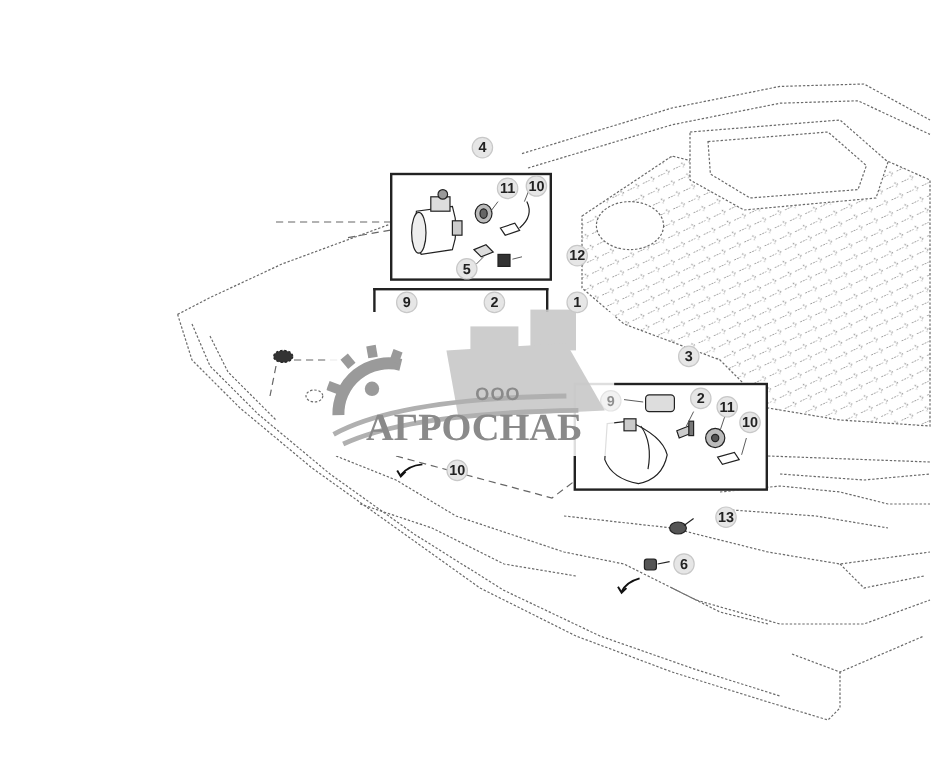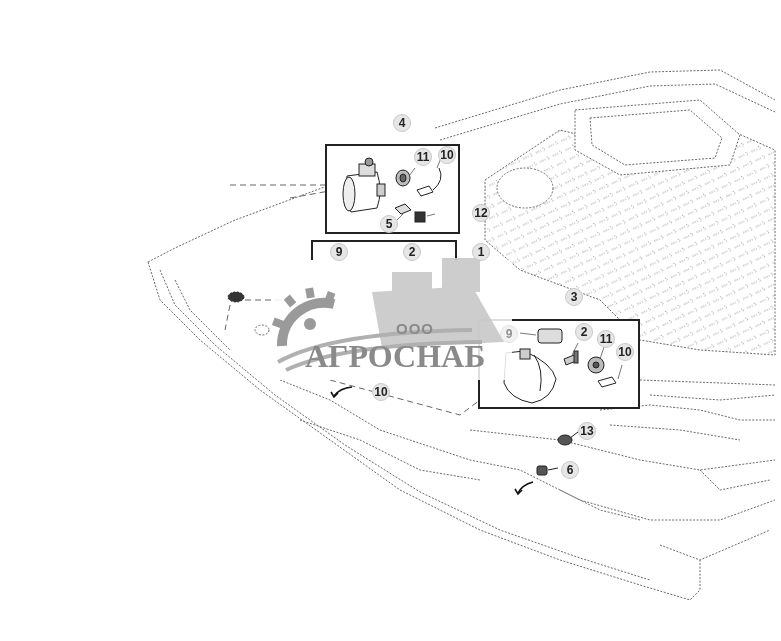--- a/index.html
+++ b/index.html
@@ -160,14 +160,14 @@
 <div class="callout" style="left:440px;top:204px;margin-left:32px;">12</div>
 <div class="callout" style="left:330px;top:243px;">9</div>
 <div class="callout" style="left:403px;top:243px;">2</div>
 <div class="callout" style="left:472px;top:243px;">1</div>
 <div class="callout" style="left:565px;top:288px;">3</div>
 <div class="callout" style="left:500px;top:325px;opacity:0.5;">9</div>
 <div class="callout" style="left:575px;top:323px;">2</div>
 <div class="callout" style="left:597px;top:330px;">11</div>
 <div class="callout" style="left:616px;top:343px;">10</div>
 <div class="callout" style="left:372px;top:383px;">10</div>
-<div class="callout" style="left:578px;top:422px;">13</div>
+<div class="callout" style="left:596px;top:422px;">13</div>
 <div class="callout" style="left:561px;top:461px;">6</div>
 
 </body></html>

